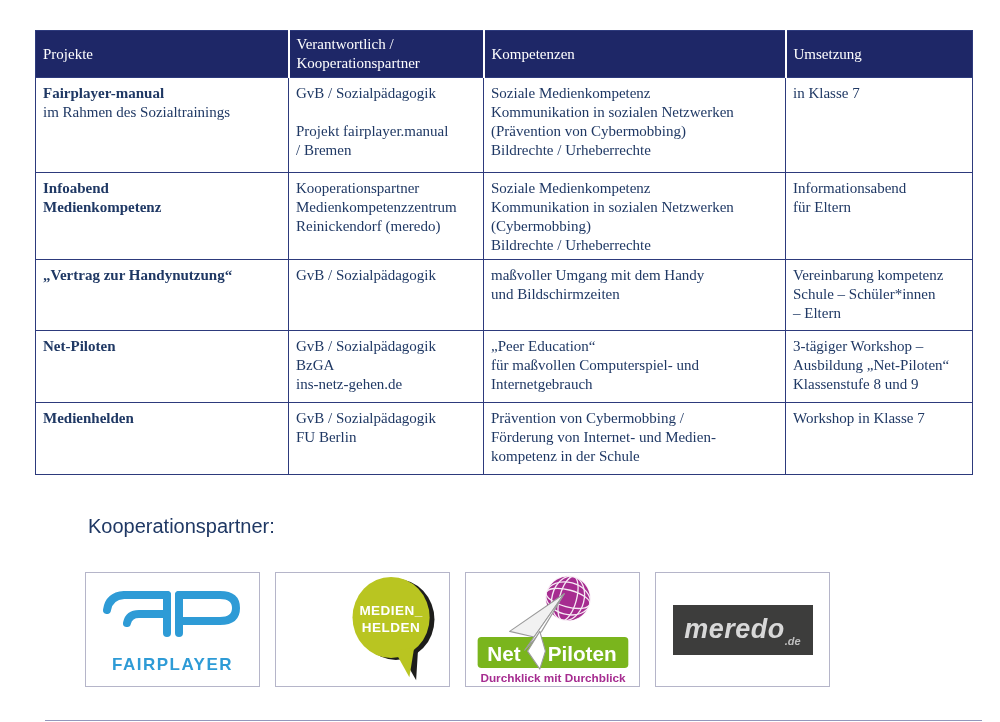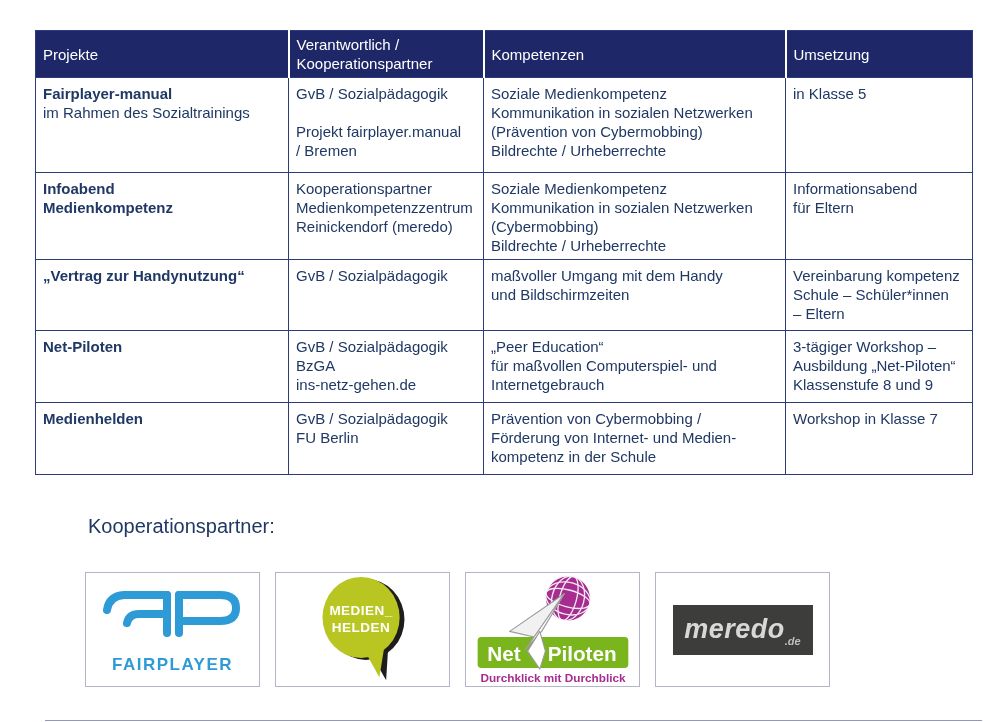--- a/index.html
+++ b/index.html
@@ -4,21 +4,21 @@
 <style>
   html,body{margin:0;padding:0;background:#fff;}
   #page{
     position:relative;width:1000px;height:722px;background:#ffffff;overflow:hidden;
     font-family:"Liberation Sans", sans-serif;color:#1f3864;
   }
   
   #projects-table{
     position:absolute;left:35px;top:30px;width:937px;
     border-collapse:collapse;table-layout:fixed;
-    font-size:15px;line-height:19px;color:#1f3864;
+    font-size:15px;line-height:19px;color:#1f3864;font-family:Liberation Serif, serif;
   }
   #projects-table th{
     background:#1e2767;color:#ffffff;font-weight:normal;text-align:left;
     vertical-align:middle;padding:4px 8px 4px 7px;
     border:1px solid #2d3a7c;border-left:2px solid #ffffff;
   }
   #projects-table th:first-child{border-left:1px solid #2d3a7c;}
   #projects-table td{
     border:1px solid #2d3a7c;vertical-align:top;
     padding:6px 8px 4px 7px;
@@ -29,21 +29,21 @@
   
   #partners-heading{
     position:absolute;left:88px;top:515px;font-size:20px;color:#1f3864;text-align:center;
   }
   .logo-box{
     position:absolute;top:572px;width:175px;height:115px;background:#fff;
     border:1px solid #b5b5c9;box-sizing:border-box;
     display:flex;flex-direction:column;align-items:center;justify-content:center;
   }
   #logo-box-fairplayer{left:85px;}
-  #logo-box-medienhelden{left:275px;}
+  #logo-box-medienhelden{left:275px;align-items:flex-end;}
   #logo-box-netpiloten{left:465px;}
   #logo-box-meredo{left:655px;font-style:italic;}
   .fairplayer-label{
     color:#2e9bd6;font-weight:bold;font-size:17px;letter-spacing:1.5px;margin-top:12px;
   }
   .mh-text{fill:#ffffff;font-weight:bold;font-size:14px;letter-spacing:.5px;
     font-family:"Liberation Sans",sans-serif;}
   .np-banner-text{fill:#ffffff;font-weight:bold;font-size:22px;
     font-family:"Liberation Sans",sans-serif;}
   .np-tagline{fill:#a62c90;font-weight:bold;font-size:12.5px;
@@ -86,21 +86,21 @@
         <div class="pre">im Rahmen des Sozialtrainings</div>
       </td>
       <td class="pre">GvB / Sozialpädagogik
 
 Projekt fairplayer.manual
 / Bremen</td>
       <td class="pre">Soziale Medienkompetenz
 Kommunikation in sozialen Netzwerken
 (Prävention von Cybermobbing)
 Bildrechte / Urheberrechte</td>
-      <td class="pre">in Klasse 5</td>
+      <td class="pre">in Klasse 7</td>
     </tr>
 
     <tr style="height:85px">
       <td>
         <div class="proj-title pre">Infoabend
 Medienkompetenz</div>
       </td>
       <td class="pre">Kooperationspartner
 Medienkompetenzzentrum
 Reinickendorf (meredo)</td>

